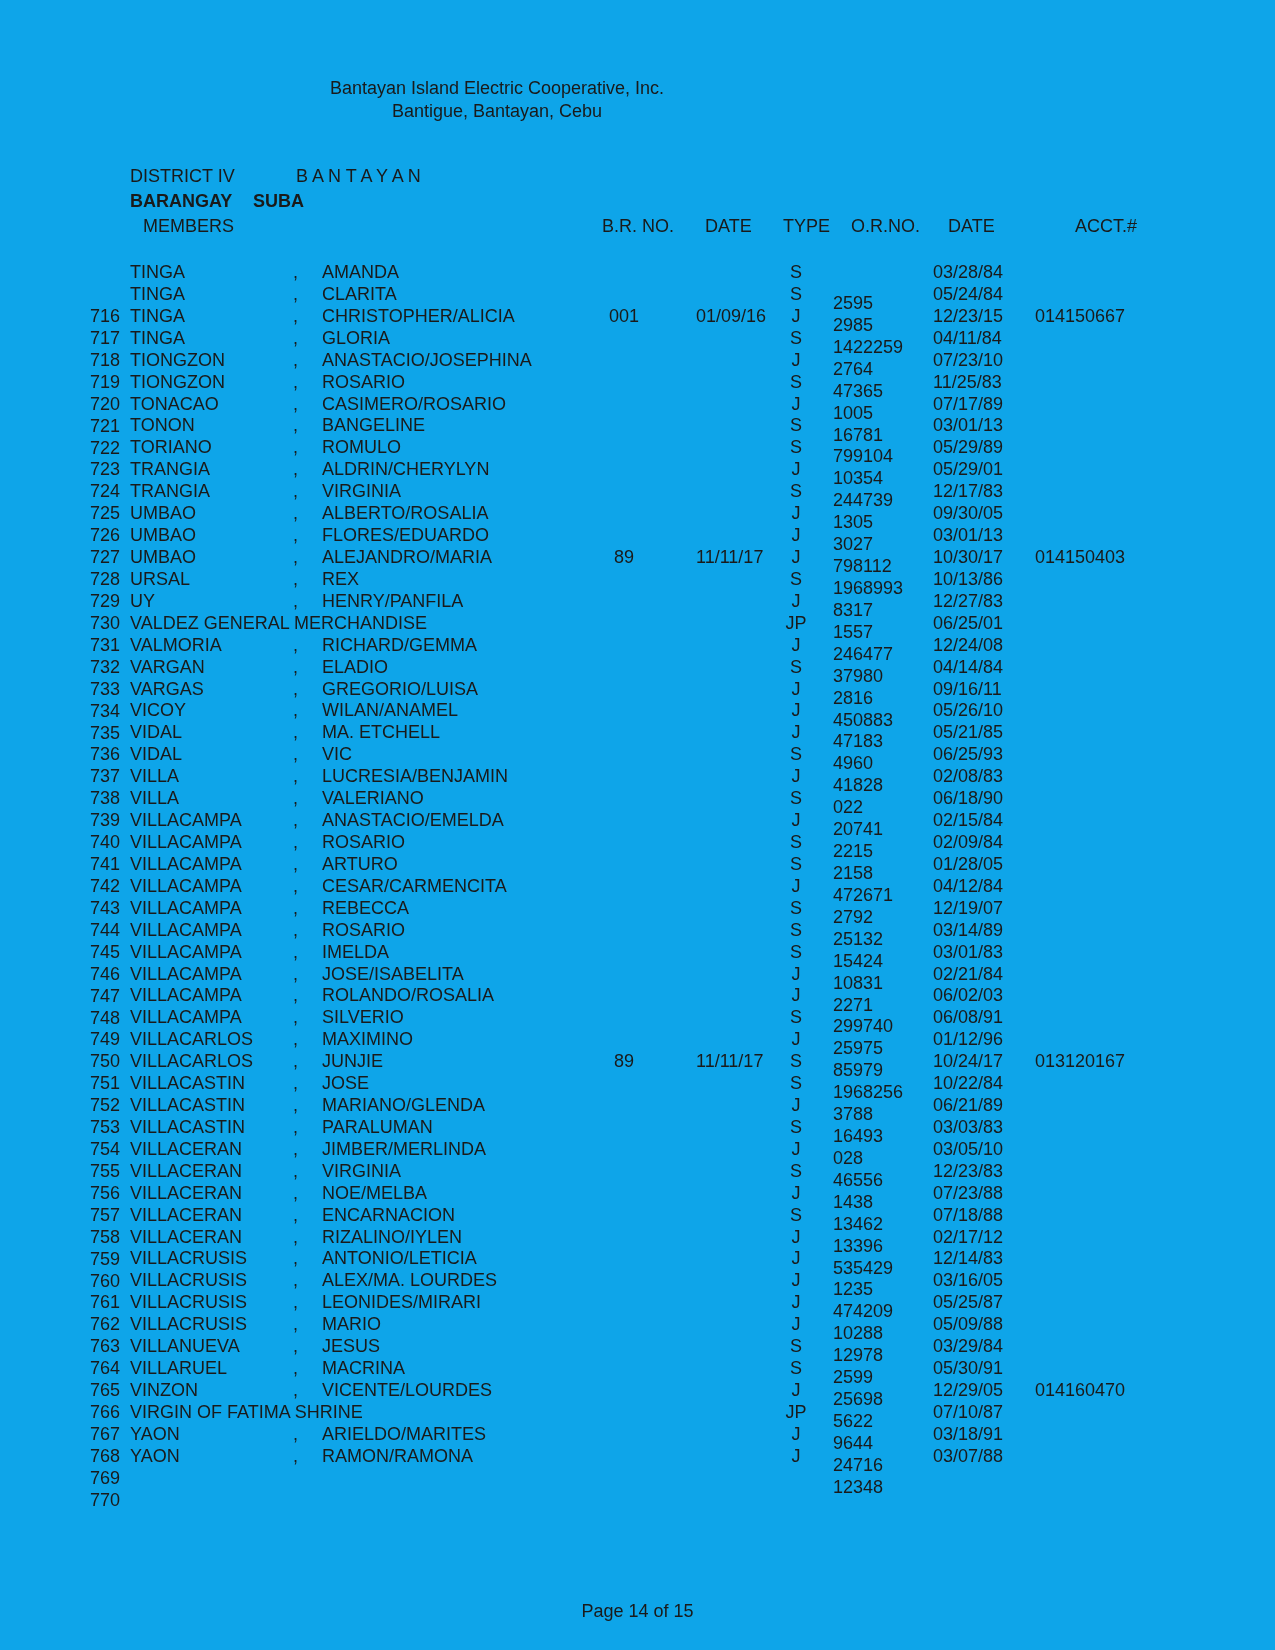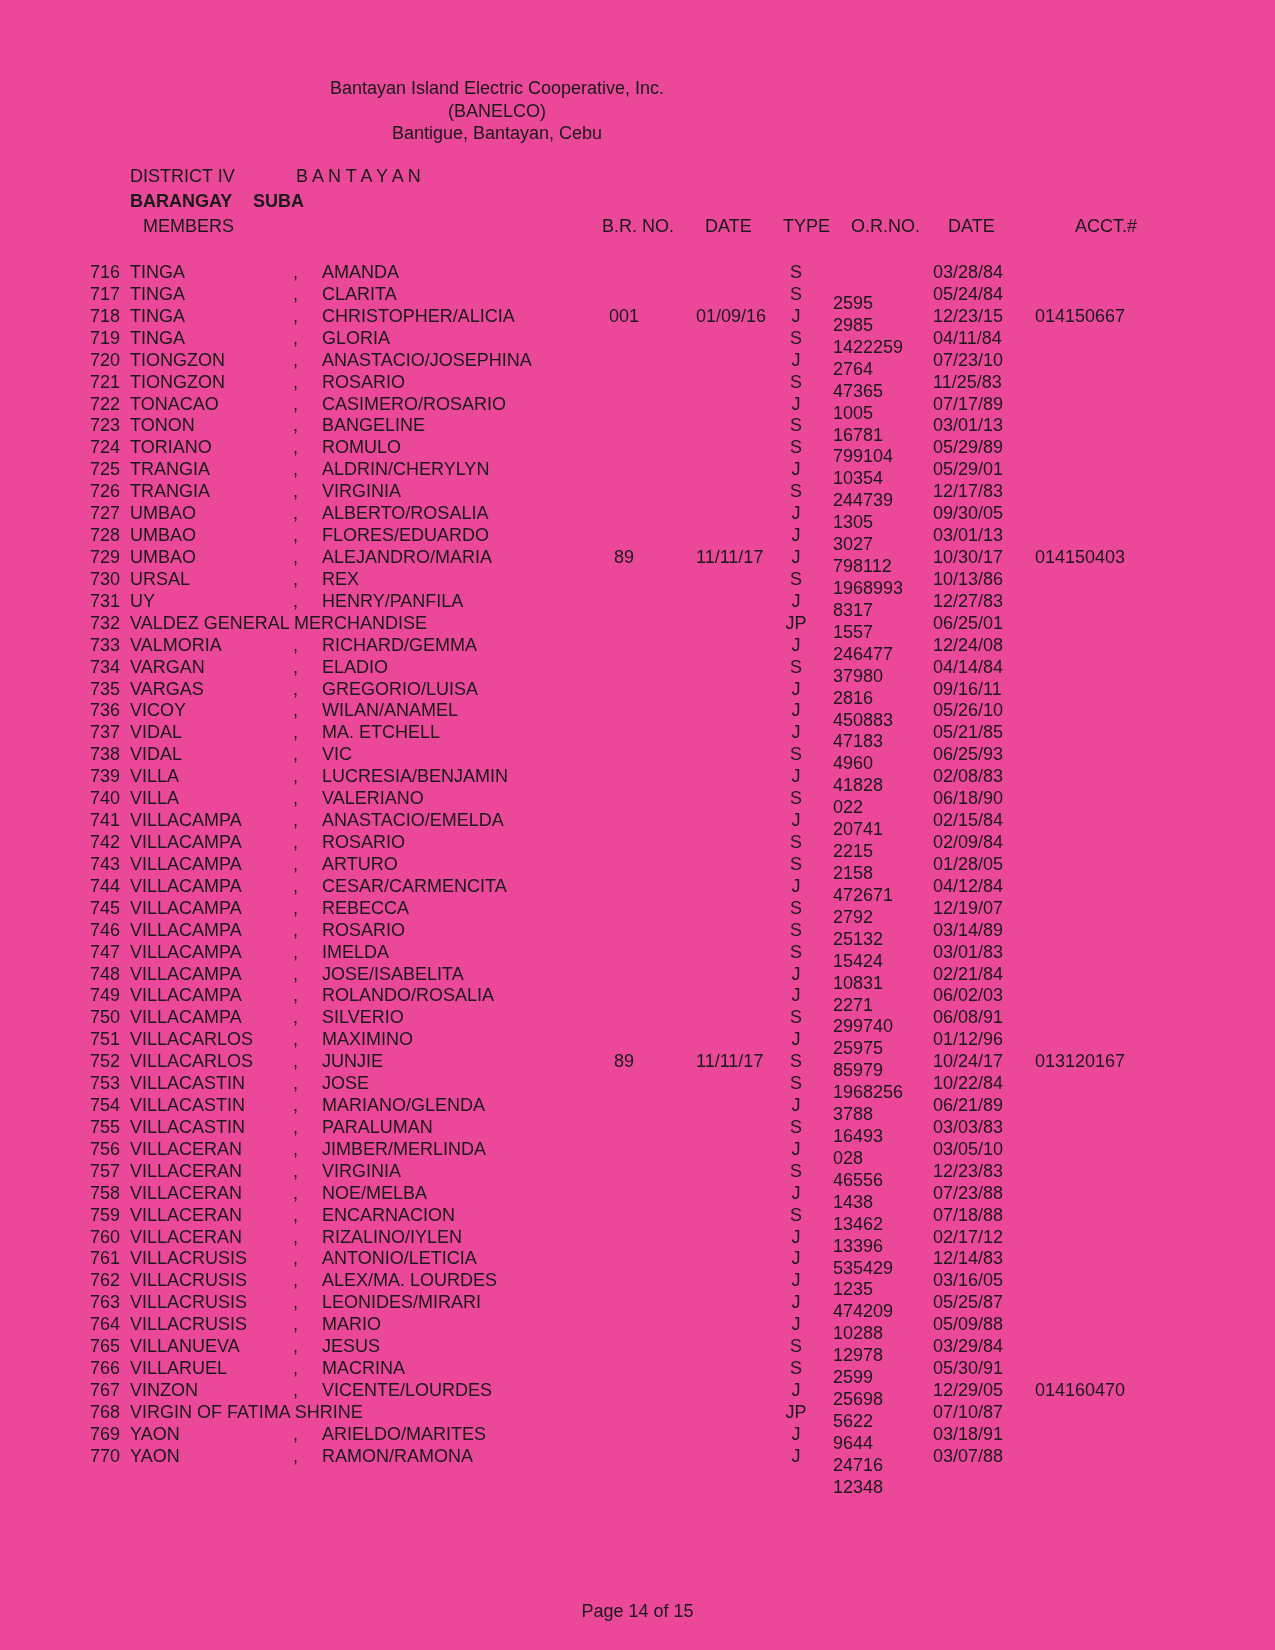--- a/index.html
+++ b/index.html
@@ -1,37 +1,37 @@
 <!DOCTYPE html>
 <html><head>
 <meta charset="utf-8">
 <style>
   html,body{margin:0;padding:0;background:#e8e8e8;}
   .page{
     position:relative;
     width:1275px;height:1650px;
-    background:#ec4899;
+    background:#0ea5e9;
     color:#1a1a1a;
     font-family:"Liberation Sans","DejaVu Sans",sans-serif;
     font-size:18px;
     overflow:hidden;
     margin:0 auto;
   }
   .abs{position:absolute;white-space:nowrap;}
   .org-header{
     position:absolute;top:77px;left:0;width:994px;
     text-align:center;line-height:22.5px;white-space:nowrap;
   }
   .district-line{position:absolute;top:165px;left:0;right:0;height:22px;line-height:22px;}
   .barangay-line{position:absolute;top:190px;left:0;right:0;height:22px;line-height:22px;font-weight:bold;padding-left:28px;}
   .col-header-row{position:absolute;top:215px;left:13px;right:0;height:22px;line-height:22px;}
   .rows{position:absolute;top:262px;left:0;right:0;}
   .row{position:relative;height:21.93px;}
   .cell{position:absolute;top:0;white-space:nowrap;line-height:21.93px;height:21.93px;}
-  .c-no{left:90px;}
+  .c-no{left:90px;margin-top:44px;}
   .c-last{left:130px;}
   .c-comma{left:293px;}
   .c-first{left:322px;text-align:right;}
   .c-br{left:586px;width:76px;text-align:center;}
   .c-brdate{left:696px;}
   .c-type{left:776px;width:40px;text-align:center;}
   .c-orno{left:833px;margin-top:31px;}
   .c-ordate{left:933px;}
   .c-acct{left:1035px;}
   .h-members{left:130px;}
@@ -50,21 +50,20 @@
     text-align:center;line-height:22px;
   }
 </style>
 </head>
 <body>
 
 <div class="page">
 
   <div class="org-header">
     <div>Bantayan Island Electric Cooperative, Inc.</div>
-    <div>(BANELCO)</div>
     <div>Bantigue, Bantayan, Cebu</div>
   </div>
 
   <div class="district-line">
     <span class="abs d-label">DISTRICT IV</span>
     <span class="abs d-name">B A N T A Y A N</span>
   </div>
 
   <div class="barangay-line">
     <span class="abs b-label">BARANGAY</span>

